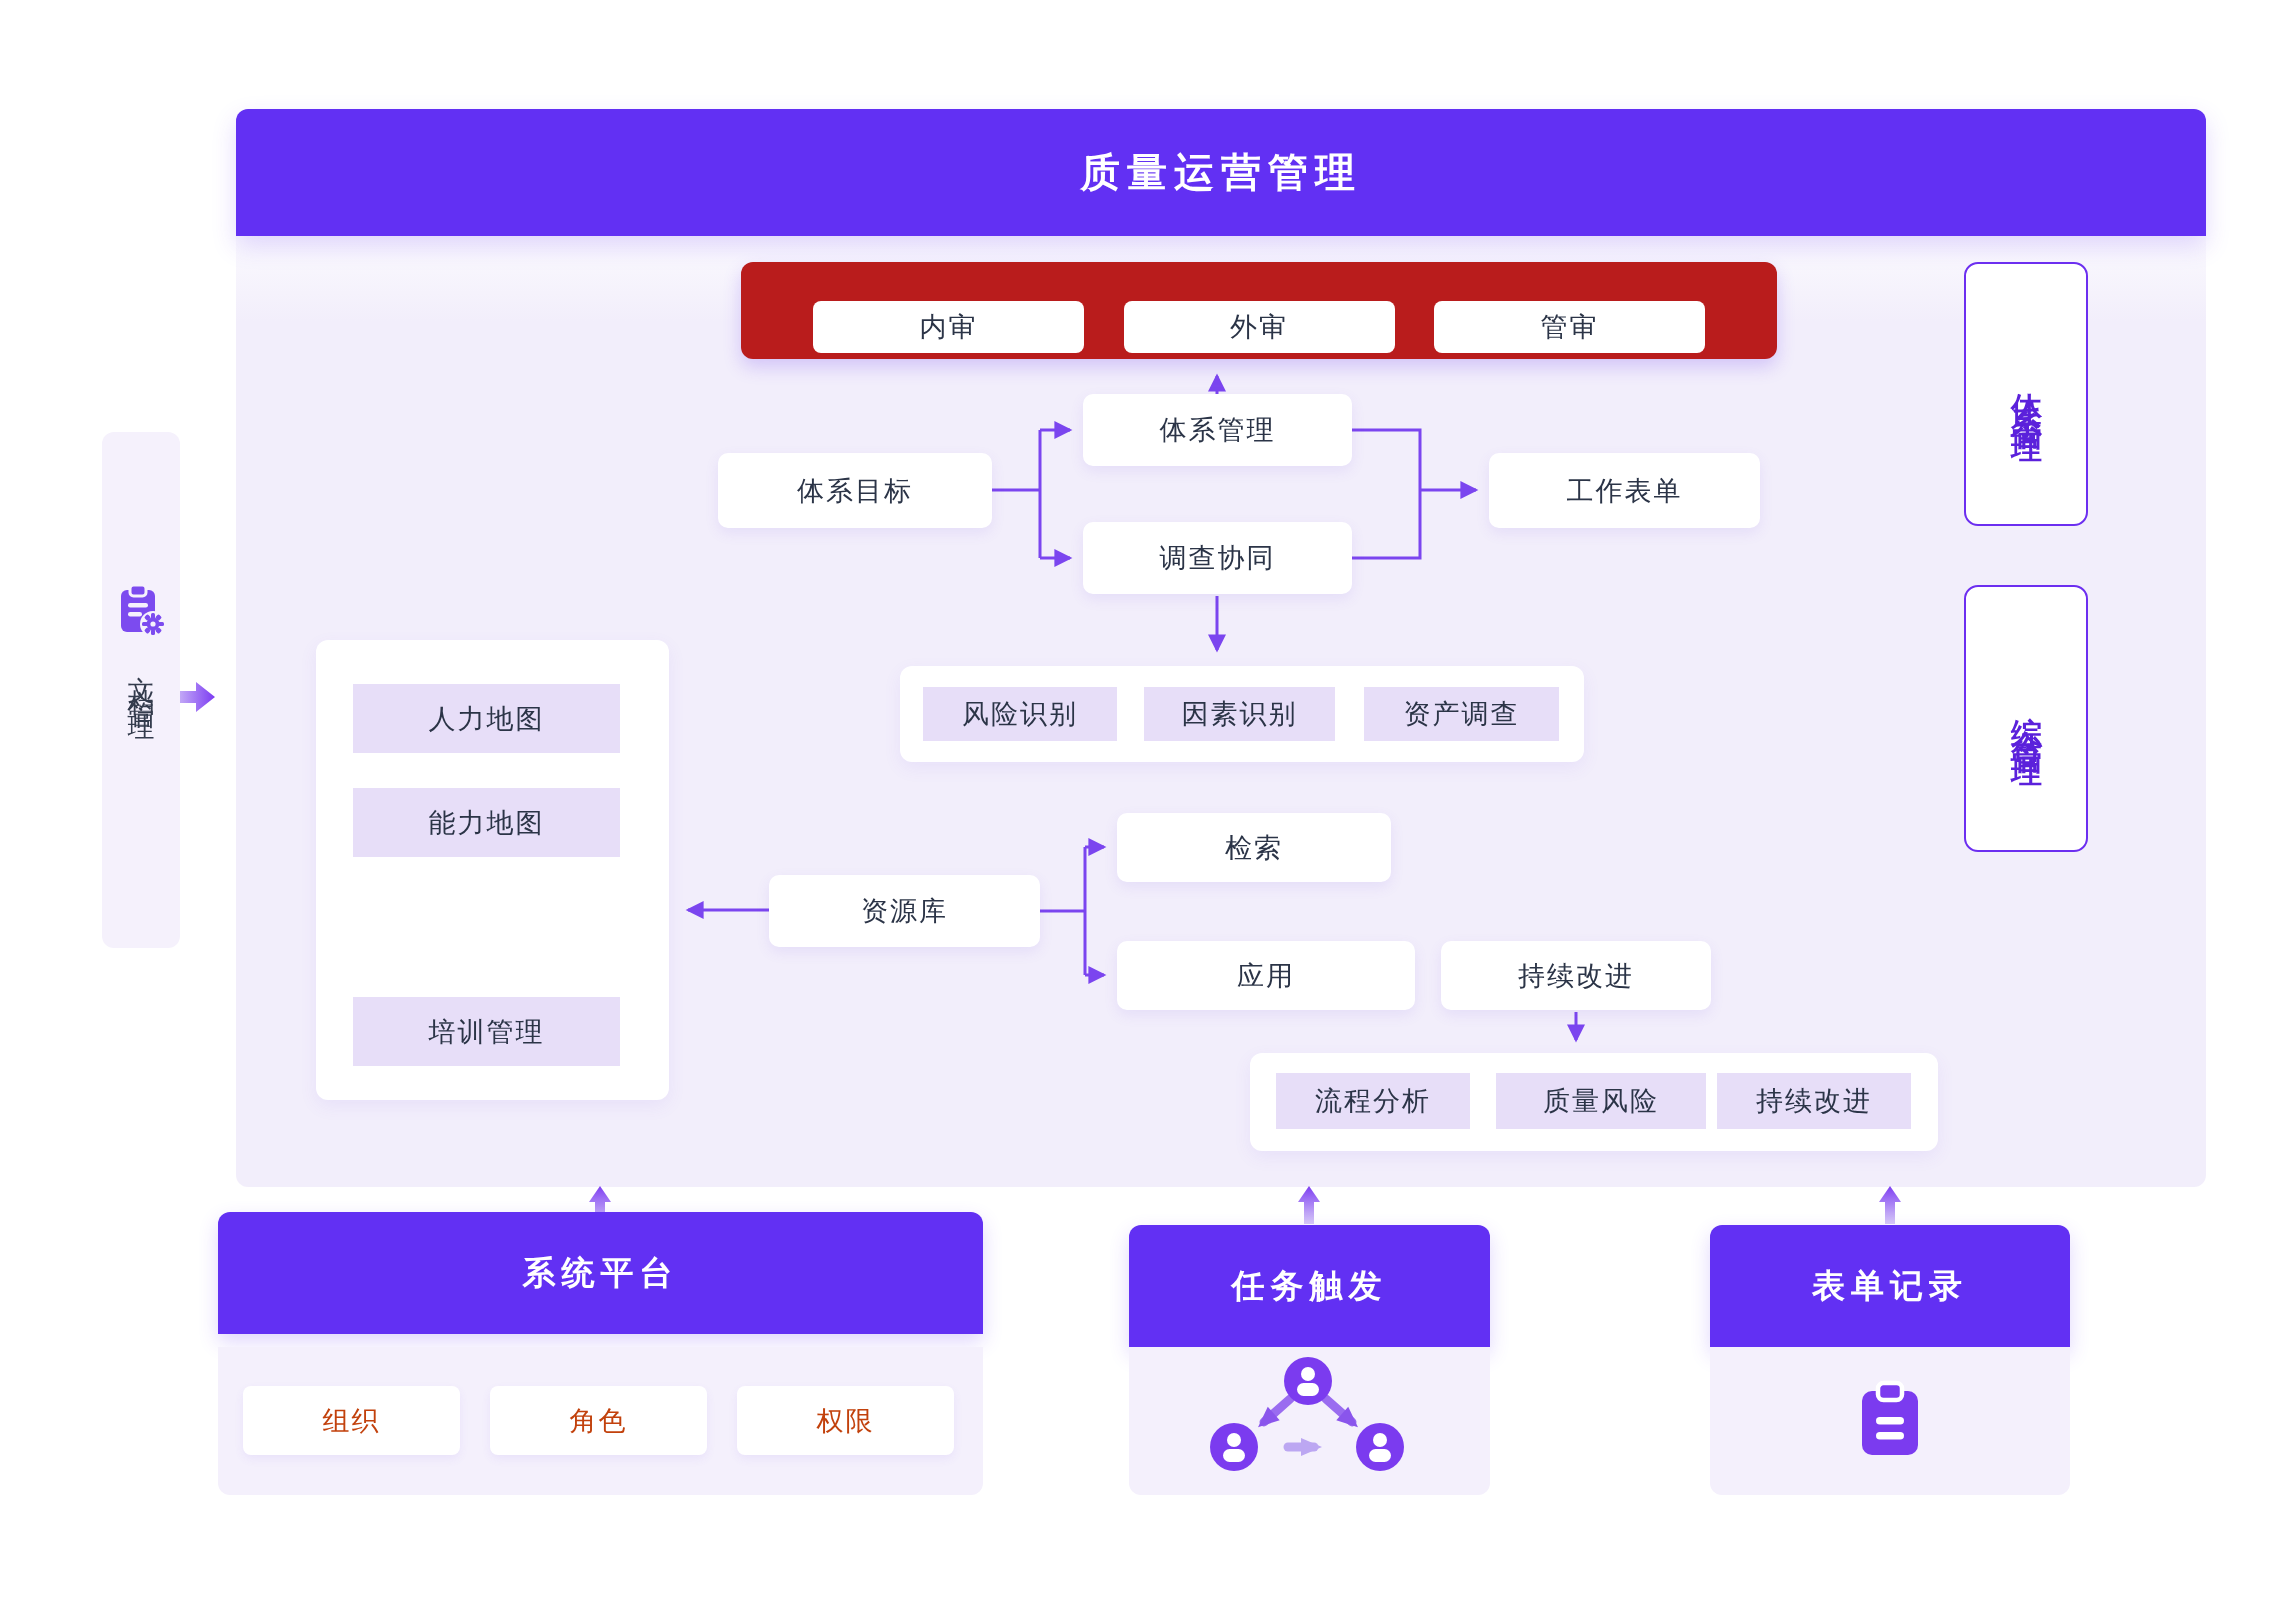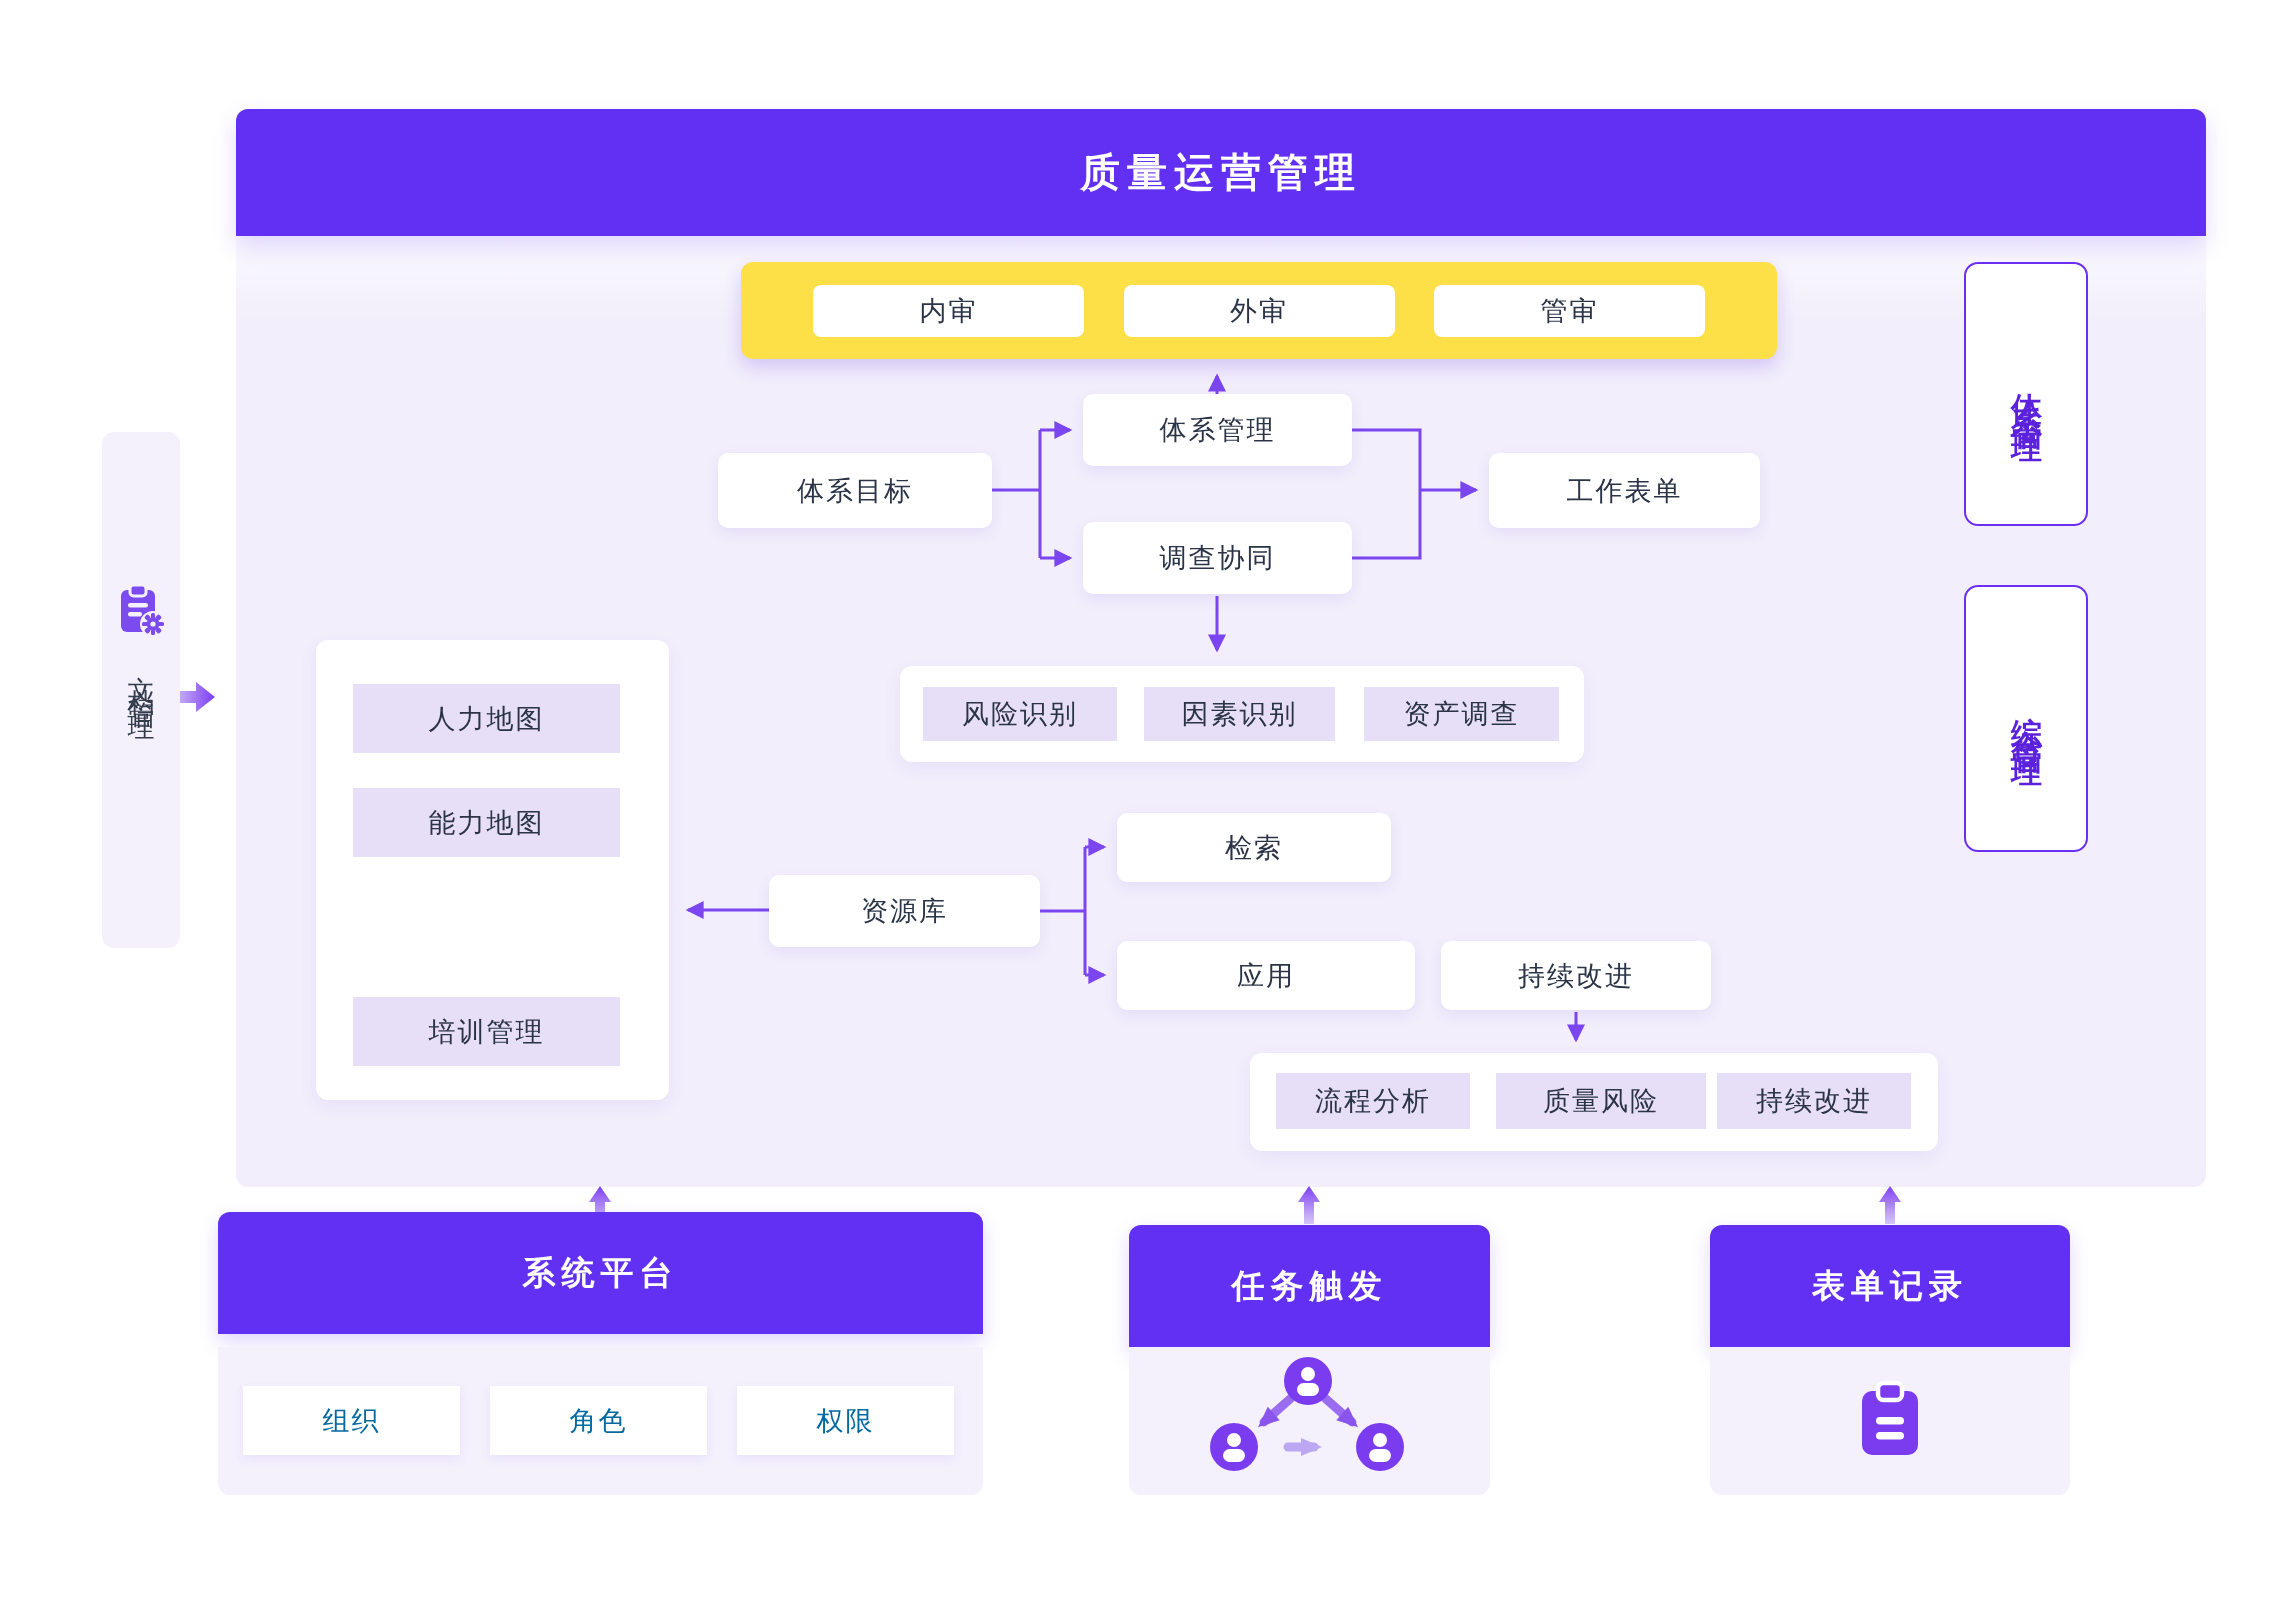--- a/index.html
+++ b/index.html
@@ -20,23 +20,23 @@
   }
   
   .main-panel{
     left:218px; top:236px; width:1970px; height:951px; z-index:0;
     background:linear-gradient(180deg,#FBFAFE 0%,#F2EEFB 9%,#F2EEFB 100%);
     border-radius:0 0 12px 12px;
   }
   
   .audit-bar{
     left:723px; top:262px; width:1036px; height:97px; z-index:2;
-    background:#fde047; border-radius:12px;
-    display:flex; align-items:center; justify-content:space-between;
-    padding:0 72px; box-sizing:border-box;
+    background:#b91c1c; border-radius:12px;
+    display:flex; align-items:flex-end; justify-content:space-between;
+    padding:6px 72px; box-sizing:border-box;
     box-shadow:0 8px 18px rgba(98,48,243,0.22);
   }
   .audit-box{
     width:271px; height:52px; background:#ffffff; border-radius:8px;
     display:flex; align-items:center; justify-content:center;
     font-size:27px; font-weight:500; color:#2B3447; letter-spacing:2px;
   }
   
   .node{
     position:absolute; z-index:2; background:#ffffff; border-radius:10px;
@@ -79,23 +79,23 @@
   .sec-head{
     position:absolute; z-index:2; height:122px; background:#6230F3;
     border-radius:12px 12px 0 0; display:flex; align-items:center; justify-content:center;
     color:#ffffff; font-size:33px; font-weight:bold; letter-spacing:6px;
     box-shadow:0 8px 20px rgba(98,48,243,0.20);
   }
   .sec-body{
     position:absolute; z-index:2; background:#F4F0FC; border-radius:0 0 12px 12px;
   }
   .wbox{
-    position:absolute; z-index:3; background:#ffffff; border-radius:0;
-    display:flex; align-items:center; justify-content:center;
-    font-size:27px; font-weight:500; color:#0369a1; letter-spacing:2px;
+    position:absolute; z-index:3; background:#ffffff; border-radius:8px;
+    display:flex; align-items:center; justify-content:center;
+    font-size:27px; font-weight:500; color:#c2410c; letter-spacing:2px;
     box-shadow:0 4px 10px rgba(120,80,230,0.08);
   }
   .icon-center{display:flex; align-items:center; justify-content:center; width:100%; height:100%;}
 </style>
 </head>
 <body>
 
 <div class="canvas">
 
   <svg class="conn-layer" viewBox="0 0 2294 1598" xmlns="http://www.w3.org/2000/svg">

